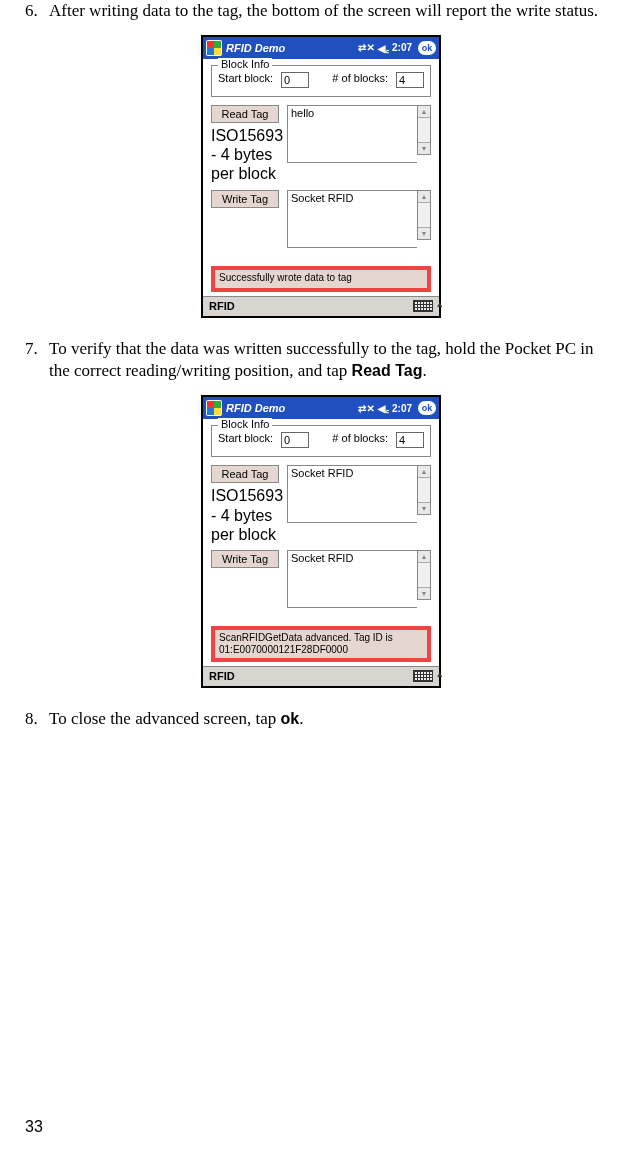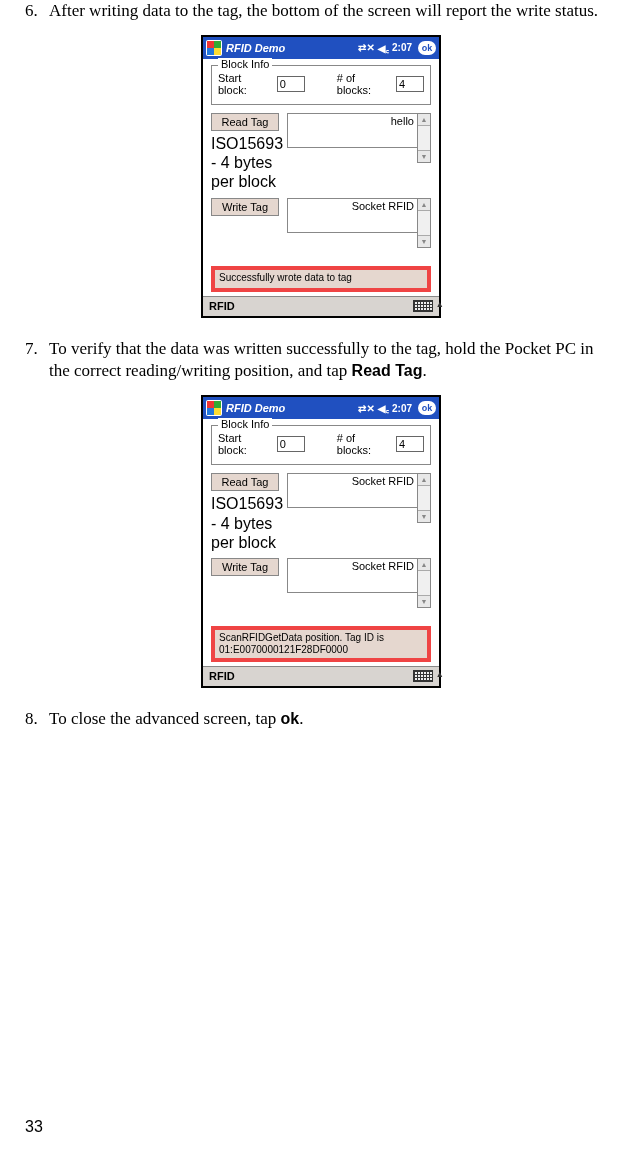--- a/index.html
+++ b/index.html
@@ -102,22 +102,22 @@
     }
     .legend {
       position: absolute;
       top: -8px; left: 6px;
       background: #fff;
       padding: 0 3px;
       font-size: 11px;
     }
     .blockrow {
       display: flex;
-      align-items: center;
-      gap: 16px;
+      align-items: flex-start;
+      gap: 8px;
       font-size: 11px;
     }
     .blockrow input {
       width: 28px;
       height: 16px;
       font-size: 11px;
       padding: 0 2px;
       border: 1px solid #666;
       font-family: Tahoma, sans-serif;
     }
@@ -142,29 +142,28 @@
       font-size: 16px;
       line-height: 1.2;
       margin-top: 3px;
     }
     .textarea-wrap {
       flex: 1;
       display: flex;
     }
     .textarea {
       flex: 1;
-      height: 35px;
+      height: 58px;
       background: #fff;
       border: 1px solid #888;
       border-right: none;
       padding: 1px 3px;
       font-size: 11px;
       font-family: Tahoma, sans-serif;
       overflow: hidden;
-      text-align: right;
     }
     .scrollbar {
       width: 14px;
       height: 50px;
       border: 1px solid #888;
       display: flex;
       flex-direction: column;
     }
     .sb-arrow {
       height: 12px;
@@ -352,21 +351,21 @@
           <div class="textarea-wrap">
             <div class="textarea">Socket RFID</div>
             <div class="scrollbar">
               <div class="sb-arrow">▲</div>
               <div class="sb-track"></div>
               <div class="sb-arrow bot">▼</div>
             </div>
           </div>
         </div>
 
-        <div class="statusbox">ScanRFIDGetData position. Tag ID is 01:E0070000121F28DF0000</div>
+        <div class="statusbox">ScanRFIDGetData advanced. Tag ID is 01:E0070000121F28DF0000</div>
       </div>
       <div class="bottombar">
         <span>RFID</span>
         <span class="kbd-icon"></span>
       </div>
     </div>
   </div>
 
   <div class="step">
     <div class="step-num">8.</div>

